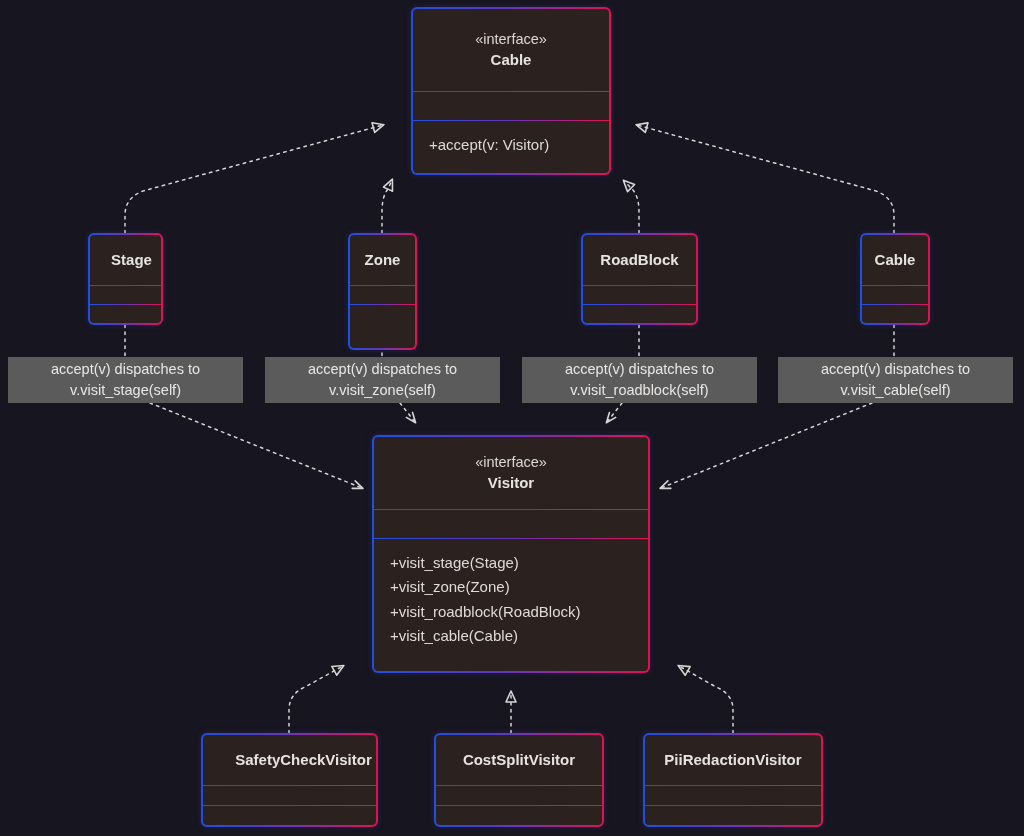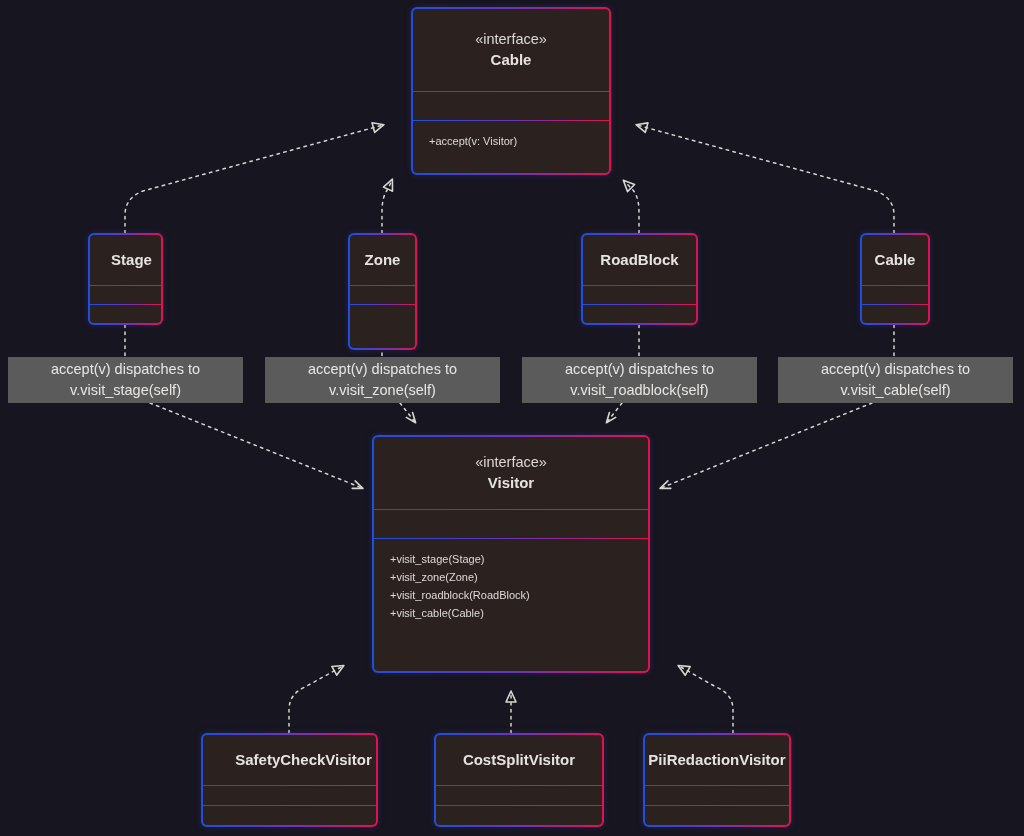--- a/index.html
+++ b/index.html
@@ -69,21 +69,21 @@
     border-top: 1.6px solid transparent;
     border-image: linear-gradient(90deg, #1f4fe0 0%, #6a35b8 50%, #e31050 100%) 1;
   }
   .uml-compartment {
     box-sizing: border-box;
   }
   .uml-methods {
     box-sizing: border-box;
     padding: 12px 16px 8px 16px;
     color: #dedbd9;
-    font-size: 11px;
+    font-size: 15px;
     line-height: 1.63;
   }
   .uml-methods div { white-space: nowrap; }
 
   
   .uml-note {
     position: absolute;
     box-sizing: border-box;
     background: #5b5b5b;
     color: #e9e7e5;
@@ -241,21 +241,21 @@
   <div class="uml-class" style="left:434px; top:733px; width:170px; height:94px;">
     <div class="uml-title" style="height:50px;">
       <div class="cls-name">CostSplitVisitor</div>
     </div>
     <div class="uml-sep"></div>
     <div class="uml-compartment" style="height:19px;"></div>
     <div class="uml-sep"></div>
     <div class="uml-compartment" style="height:19px;"></div>
   </div>
 
-  <div class="uml-class" style="left:643px; top:733px; width:148px; height:94px;">
+  <div class="uml-class" style="left:643px; top:733px; width:180px; height:94px;">
     <div class="uml-title" style="height:50px;">
       <div class="cls-name">PiiRedactionVisitor</div>
     </div>
     <div class="uml-sep"></div>
     <div class="uml-compartment" style="height:19px;"></div>
     <div class="uml-sep"></div>
     <div class="uml-compartment" style="height:19px;"></div>
   </div>
 
 </div>

